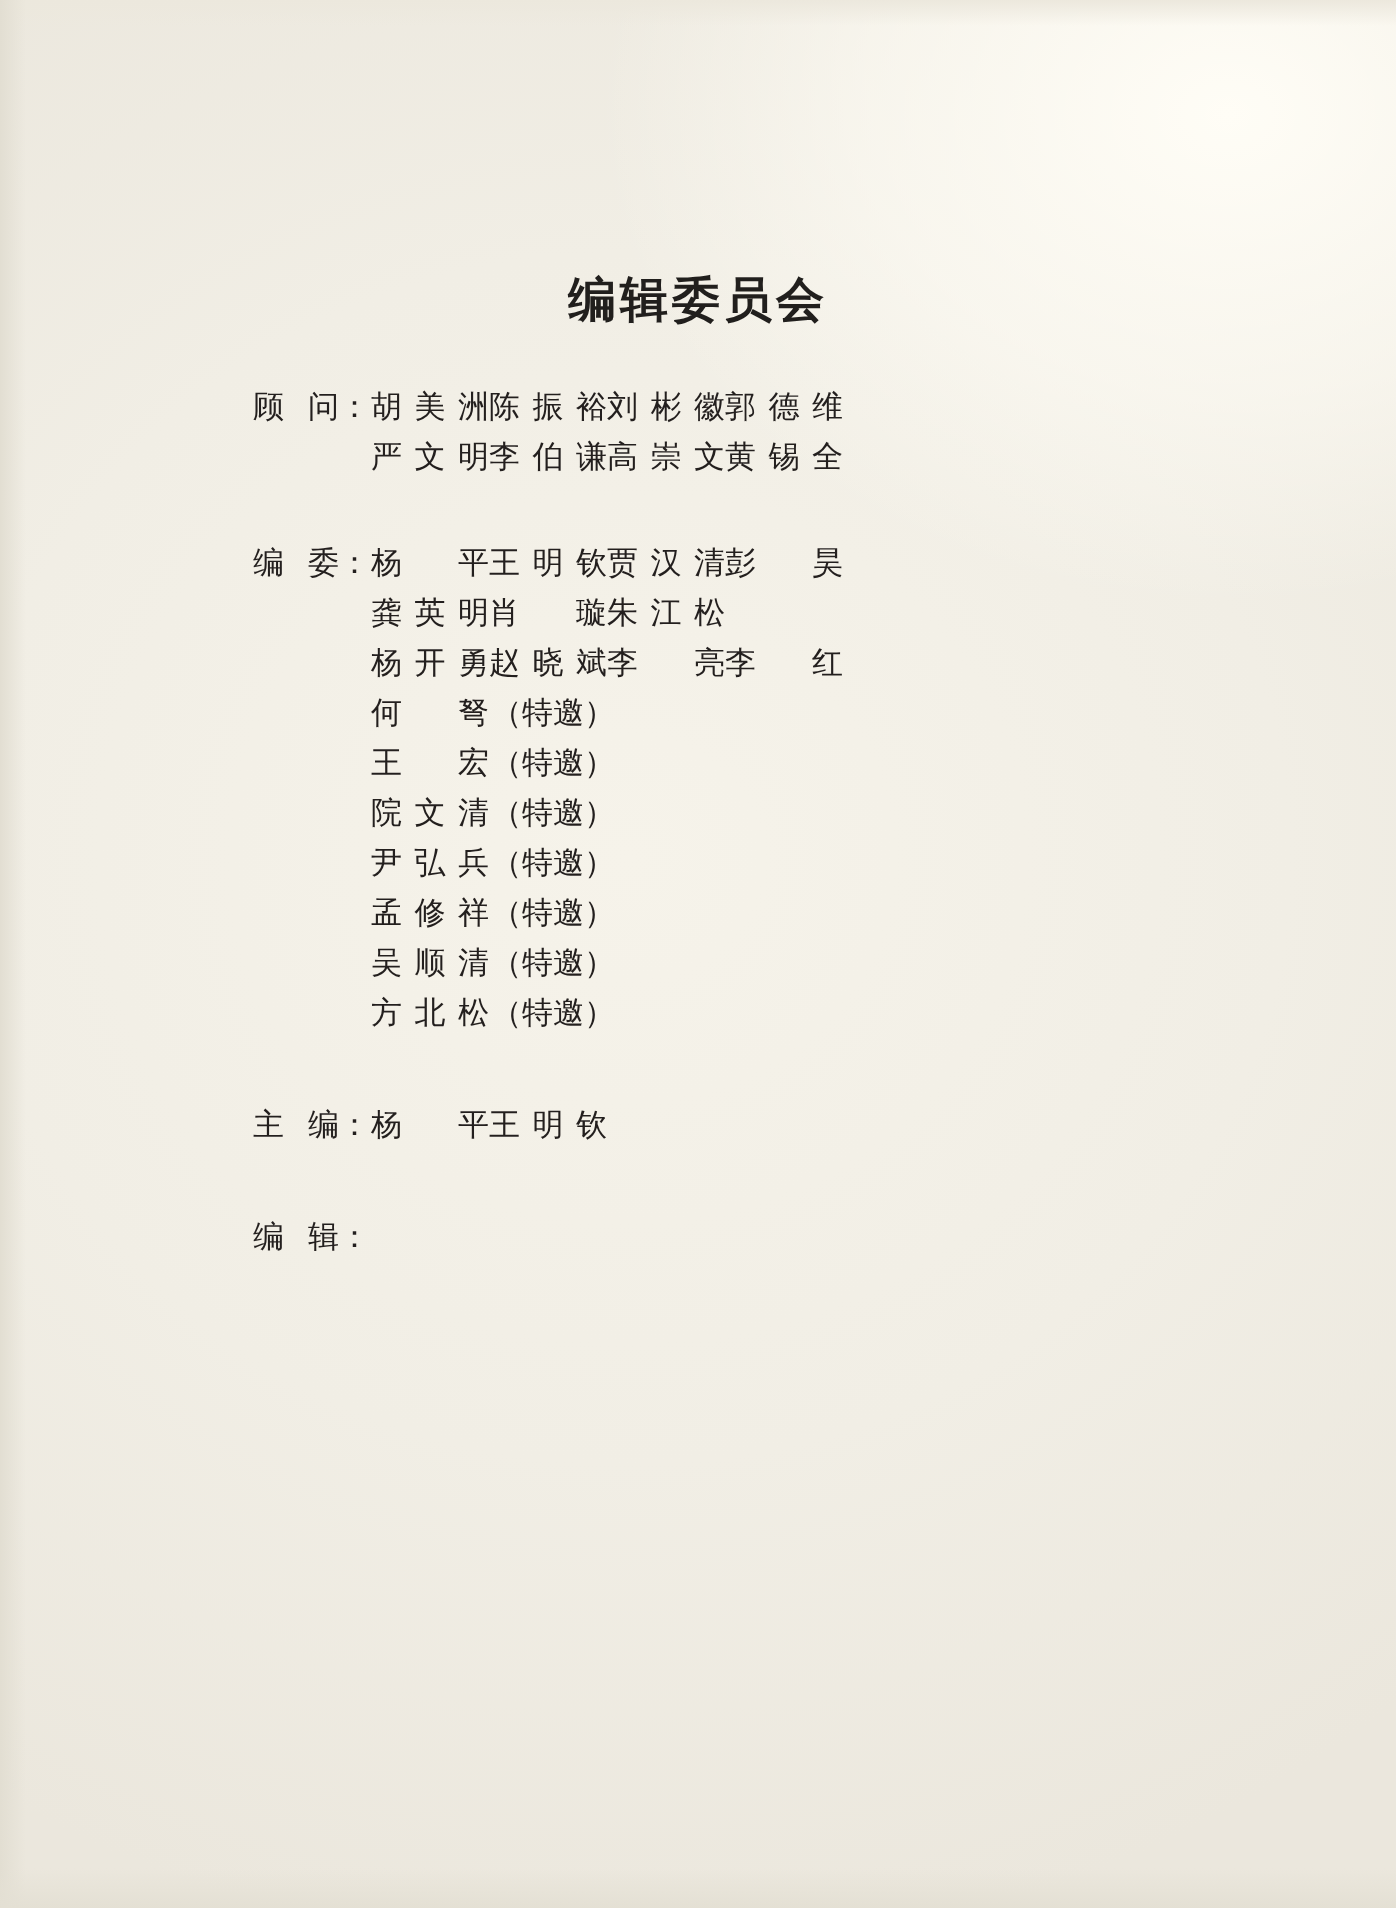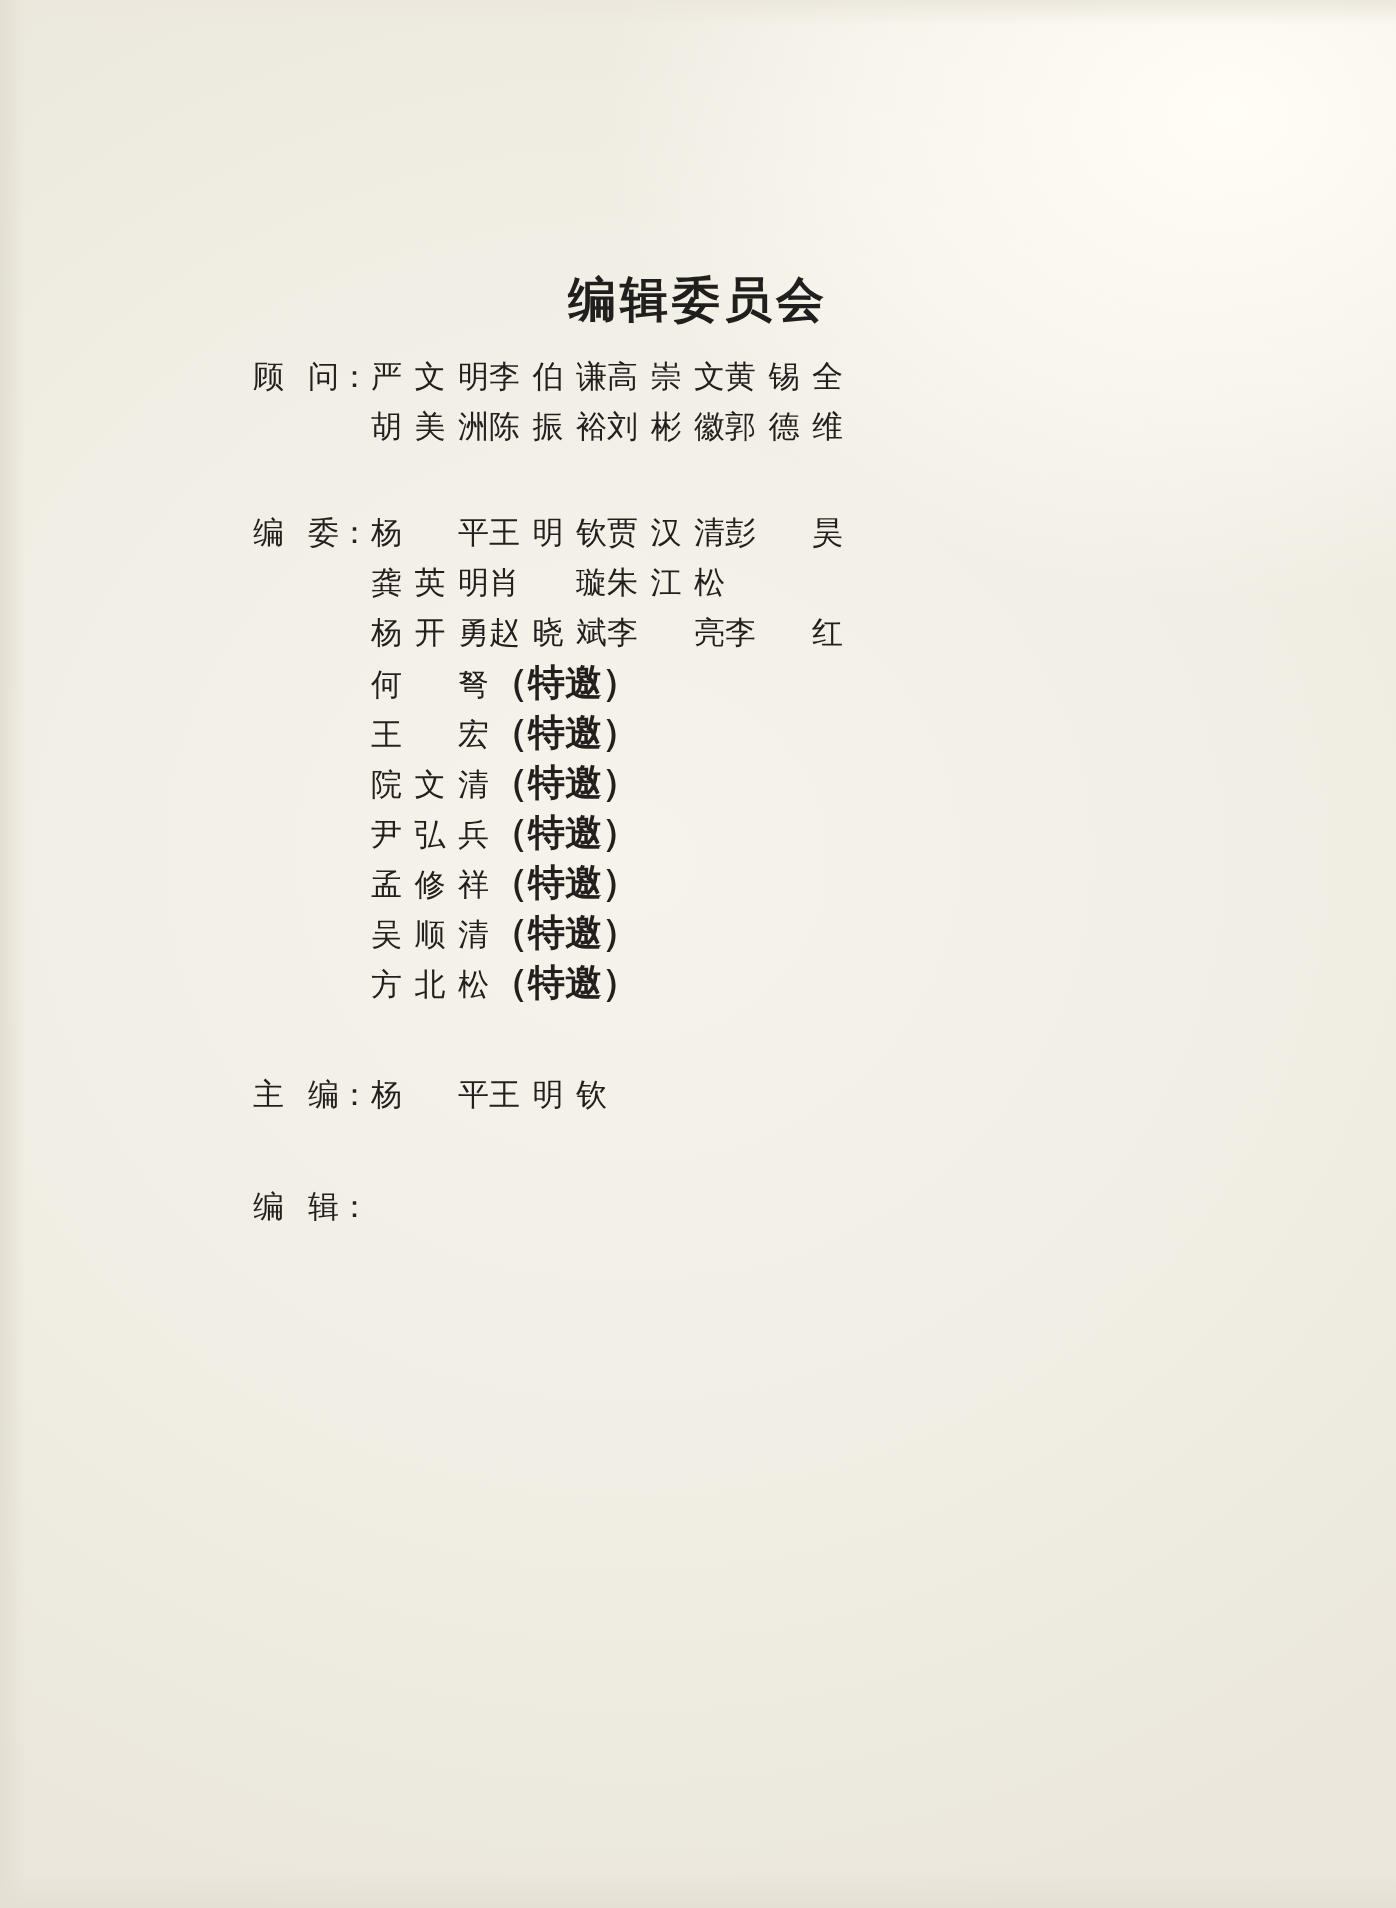--- a/index.html
+++ b/index.html
@@ -49,21 +49,21 @@
     text-align: center;
     font-family: "DejaVu Serif", "Liberation Serif", serif;
     font-weight: bold;
     font-size: 48px;
     letter-spacing: 4px;
     color: #211f1d;
   }
 
   .content {
     position: absolute;
-    top: 352px;
+    top: 382px;
     left: 253px;
     width: 900px;
   }
 
   .block {
     display: flex;
     align-items: flex-start;
   }
 
   .block-label {
@@ -99,25 +99,24 @@
   .name {
     font-size: 31px;
     color: #231f1e;
     width: 118px;
     flex: 0 0 118px;
     text-align: justify;
     text-align-last: justify;
     white-space: nowrap;
   }
   .suffix {
-    font-size: 37px;
+    font-size: 31px;
     color: #231f1e;
     margin-left: 2px;
     white-space: nowrap;
-    font-weight: bold;
   }
   .gap-md { height: 56px; }
   .gap-lg { height: 62px; }
 </style>
 </head>
 <body>
 
 <div class="page">
   <div class="edge-top"></div>
   <div class="edge-left"></div>
@@ -126,31 +125,31 @@
   <div class="title">编辑委员会</div>
 
   <div class="content">
 
     <div class="block">
       <div class="block-label">
         <span class="label-spread">顾问</span><span class="colon">：</span>
       </div>
       <div class="block-rows">
         <div class="row">
+          <span class="name">胡美洲</span>
+          <span class="name">陈振裕</span>
+          <span class="name">刘彬徽</span>
+          <span class="name">郭德维</span>
+        </div>
+        <div class="row">
           <span class="name">严文明</span>
           <span class="name">李伯谦</span>
           <span class="name">高崇文</span>
           <span class="name">黄锡全</span>
         </div>
-        <div class="row">
-          <span class="name">胡美洲</span>
-          <span class="name">陈振裕</span>
-          <span class="name">刘彬徽</span>
-          <span class="name">郭德维</span>
-        </div>
       </div>
     </div>
 
     <div class="gap-md"></div>
 
     <div class="block">
       <div class="block-label">
         <span class="label-spread">编委</span><span class="colon">：</span>
       </div>
       <div class="block-rows">

